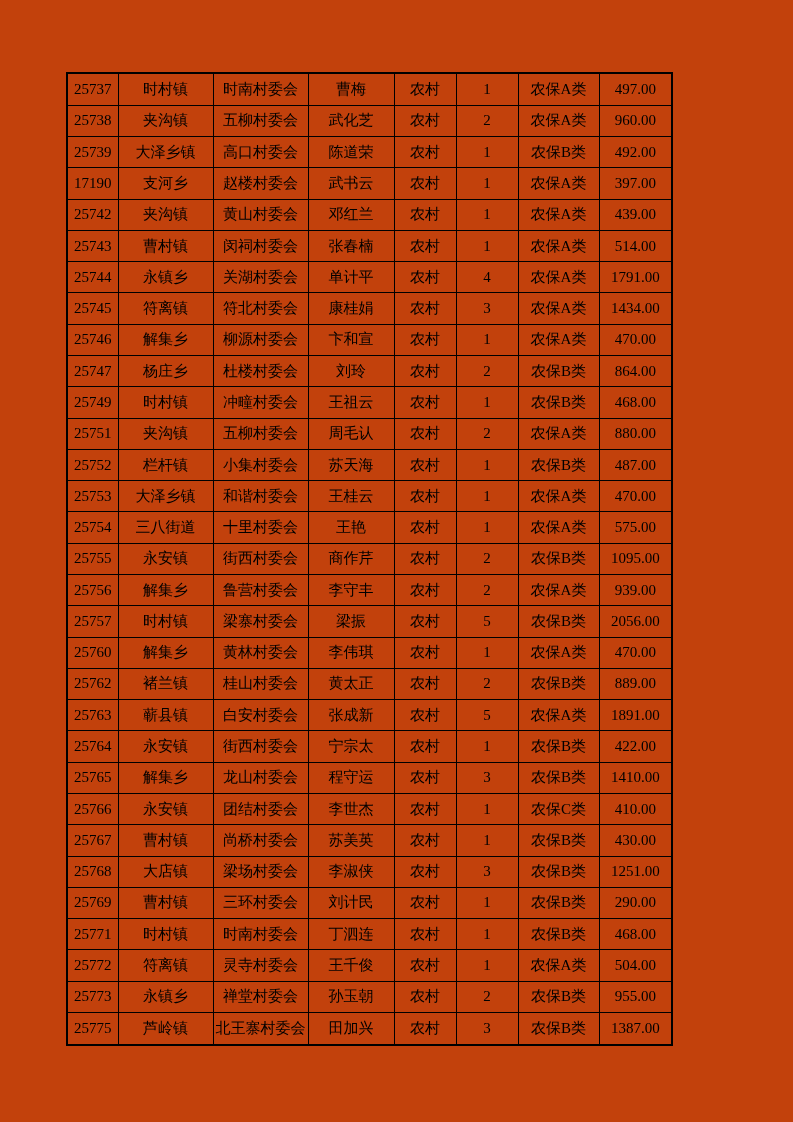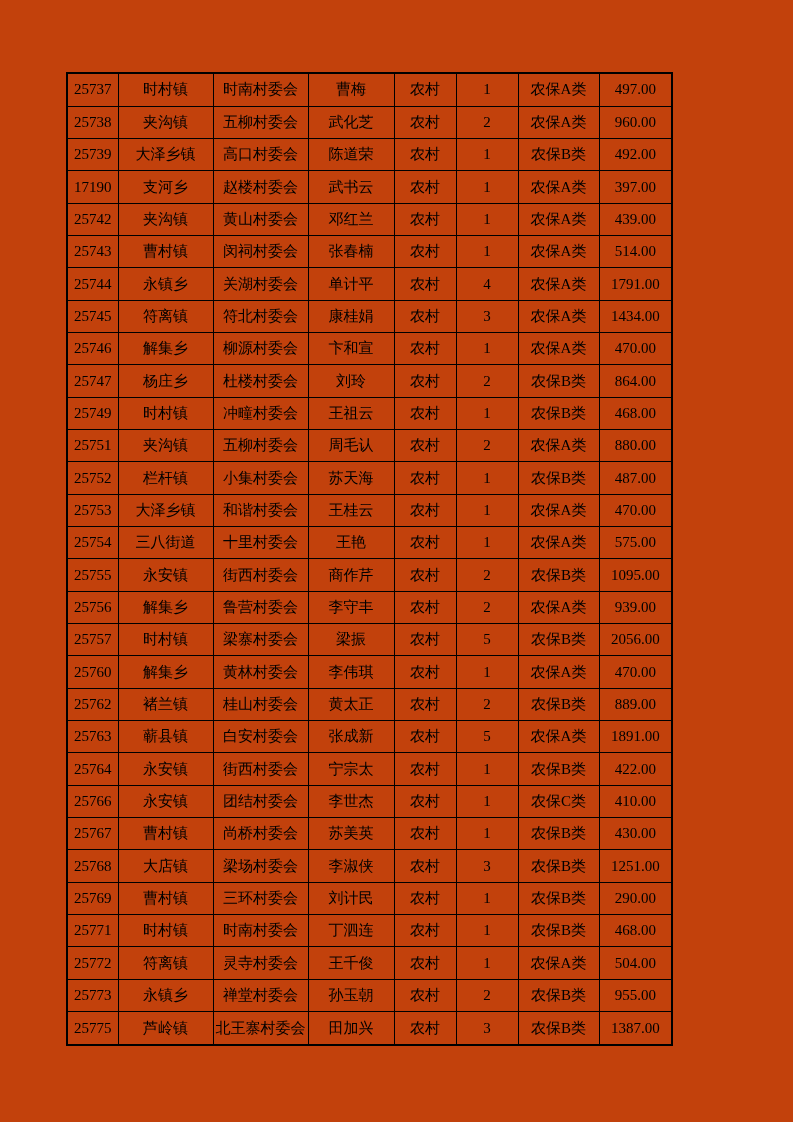--- a/index.html
+++ b/index.html
@@ -281,20 +281,30 @@
           <td>25764</td>
           <td>永安镇</td>
           <td>街西村委会</td>
           <td>宁宗太</td>
           <td>农村</td>
           <td>1</td>
           <td>农保B类</td>
           <td>422.00</td>
         </tr>
         <tr>
+          <td>25765</td>
+          <td>解集乡</td>
+          <td>龙山村委会</td>
+          <td>程守运</td>
+          <td>农村</td>
+          <td>3</td>
+          <td>农保B类</td>
+          <td>1410.00</td>
+        </tr>
+        <tr>
           <td>25766</td>
           <td>永安镇</td>
           <td>团结村委会</td>
           <td>李世杰</td>
           <td>农村</td>
           <td>1</td>
           <td>农保C类</td>
           <td>410.00</td>
         </tr>
         <tr>

